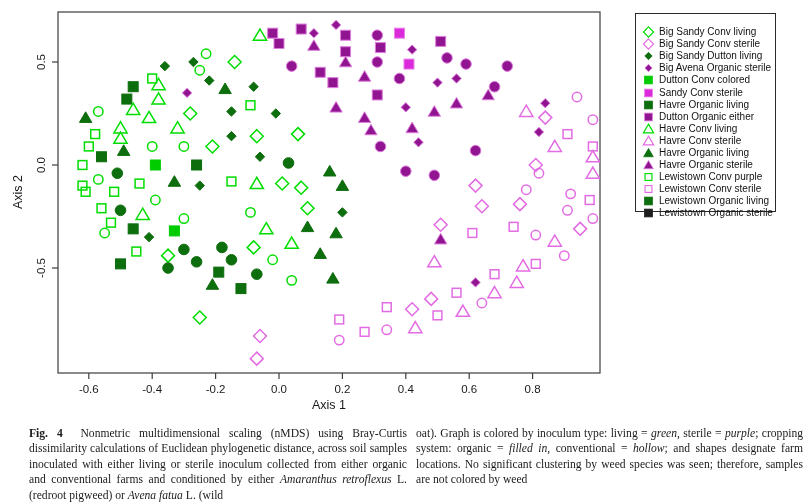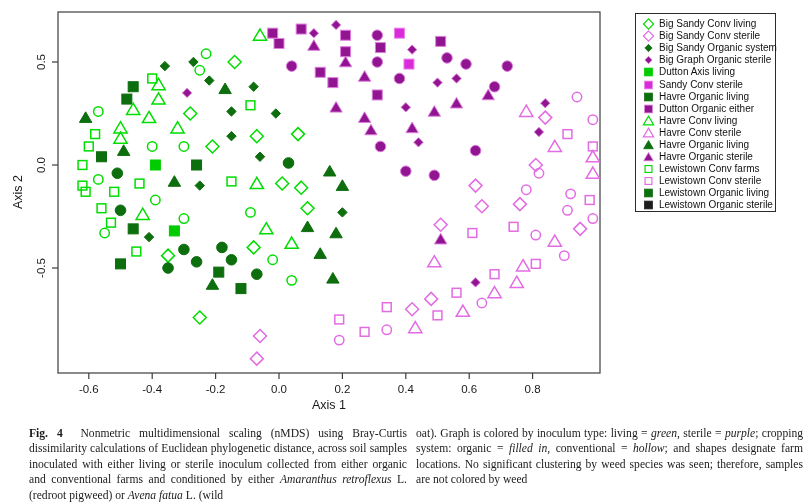--- a/index.html
+++ b/index.html
@@ -1,21 +1,21 @@
 <!DOCTYPE html>
 <html><head>
 <meta charset="utf-8">
 <style>
   html,body{margin:0;padding:0;background:#fff;}
   #page{position:relative;width:809px;height:504px;background:#fff;overflow:hidden;
         font-family:"Liberation Sans",sans-serif;}
   #plot-svg{position:absolute;left:0;top:0;}
   #legend-box{position:absolute;left:635px;top:13px;width:141px;height:199px;
       border:1px solid #2b2b2b;background:#fff;box-sizing:border-box;
-      padding:4px 0 0 6px;}
+      padding:12px 0 0 6px;}
   .lg-row{display:flex;align-items:center;height:12.1px;white-space:nowrap;
       font-size:10px;color:#111;line-height:12px;}
   .lg-row svg{flex:0 0 13px;margin-right:4px;}
   #caption{position:absolute;left:0;top:426px;width:809px;
       font-family:"Liberation Serif",serif;font-size:11.6px;line-height:15.4px;color:#1a1a1a;}
   .cap-col{position:absolute;top:0;text-align:justify;font-family:Liberation Serif, serif;}
   #cap-left{left:29px;width:378px;}
   #cap-right{left:416px;width:387px;}
   .axis-text{font-family:"Liberation Sans",sans-serif;fill:#1a1a1a;}
 </style>
@@ -248,33 +248,33 @@
       <div class="lg-row">
         <svg width="13" height="12">
           <path d="M6.5,0.9299999999999997 L11.57,6 L6.5,11.07 L1.4299999999999997,6 Z" fill="none" stroke="#e36be3" stroke-width="1.17"></path>
         </svg>
         <span>Big Sandy Conv sterile</span>
       </div>
       <div class="lg-row">
         <svg width="13" height="12">
           <path d="M6.5,2.3339999999999996 L10.166,6 L6.5,9.666 L2.8339999999999996,6 Z" fill="#0d6e0d" stroke="#0d6e0d" stroke-width="0.78"></path>
         </svg>
-        <span>Big Sandy Organic system</span>
+        <span>Big Sandy Dutton living</span>
       </div>
       <div class="lg-row">
         <svg width="13" height="12">
           <path d="M6.5,2.3339999999999996 L10.166,6 L6.5,9.666 L2.8339999999999996,6 Z" fill="#911491" stroke="#dd7edd" stroke-width="0.78"></path>
         </svg>
-        <span>Big Graph Organic sterile</span>
+        <span>Big Avena Organic sterile</span>
       </div>
       <div class="lg-row">
         <svg width="13" height="12">
           <rect x="2.5999999999999996" y="2.0999999999999996" width="7.800000000000001" height="7.800000000000001" fill="#00cc00" stroke="#00cc00" stroke-width="0.78"></rect>
         </svg>
-        <span>Dutton Axis living</span>
+        <span>Dutton Conv colored</span>
       </div>
       <div class="lg-row">
         <svg width="13" height="12">
           <rect x="2.5999999999999996" y="2.0999999999999996" width="7.800000000000001" height="7.800000000000001" fill="#da2ada" stroke="#ea80ea" stroke-width="0.78"></rect>
         </svg>
         <span>Sandy Conv sterile</span>
       </div>
       <div class="lg-row">
         <svg width="13" height="12">
           <rect x="2.5999999999999996" y="2.0999999999999996" width="7.800000000000001" height="7.800000000000001" fill="#0d6e0d" stroke="#0d6e0d" stroke-width="0.78"></rect>
@@ -308,21 +308,21 @@
       <div class="lg-row">
         <svg width="13" height="12">
           <path d="M6.5,1.476 L11.336,9.744 L1.6639999999999997,9.744 Z" fill="#911491" stroke="#dd7edd" stroke-width="0.78"></path>
         </svg>
         <span>Havre Organic sterile</span>
       </div>
       <div class="lg-row">
         <svg width="13" height="12">
           <rect x="3.0679999999999996" y="2.5679999999999996" width="6.864000000000001" height="6.864000000000001" fill="none" stroke="#00dd00" stroke-width="1.17"></rect>
         </svg>
-        <span>Lewistown Conv farms</span>
+        <span>Lewistown Conv purple</span>
       </div>
       <div class="lg-row">
         <svg width="13" height="12">
           <rect x="3.0679999999999996" y="2.5679999999999996" width="6.864000000000001" height="6.864000000000001" fill="none" stroke="#e36be3" stroke-width="1.17"></rect>
         </svg>
         <span>Lewistown Conv sterile</span>
       </div>
       <div class="lg-row">
         <svg width="13" height="12">
           <rect x="2.5999999999999996" y="2.0999999999999996" width="7.800000000000001" height="7.800000000000001" fill="#0d6e0d" stroke="#0d6e0d" stroke-width="0.78"></rect>

